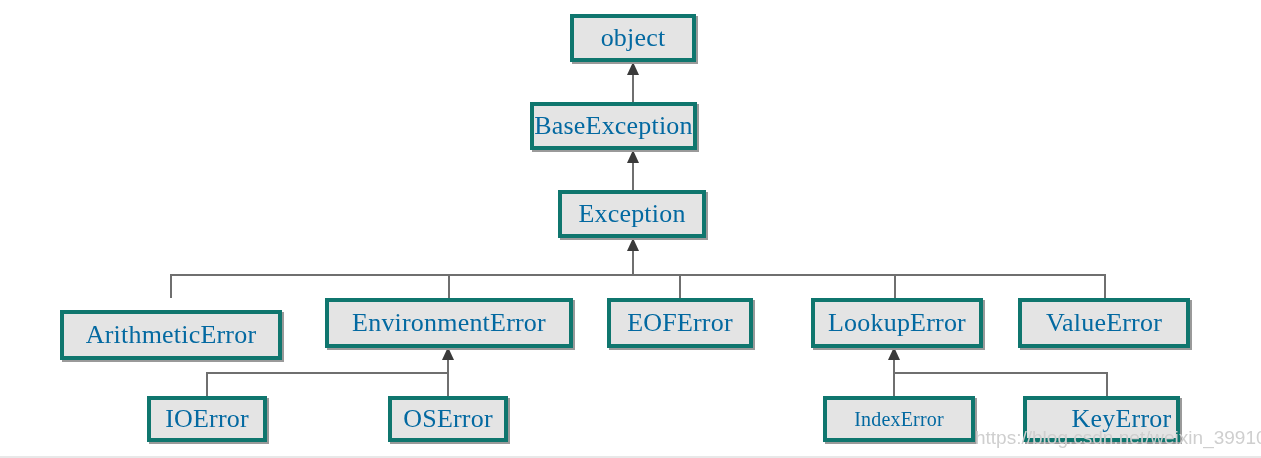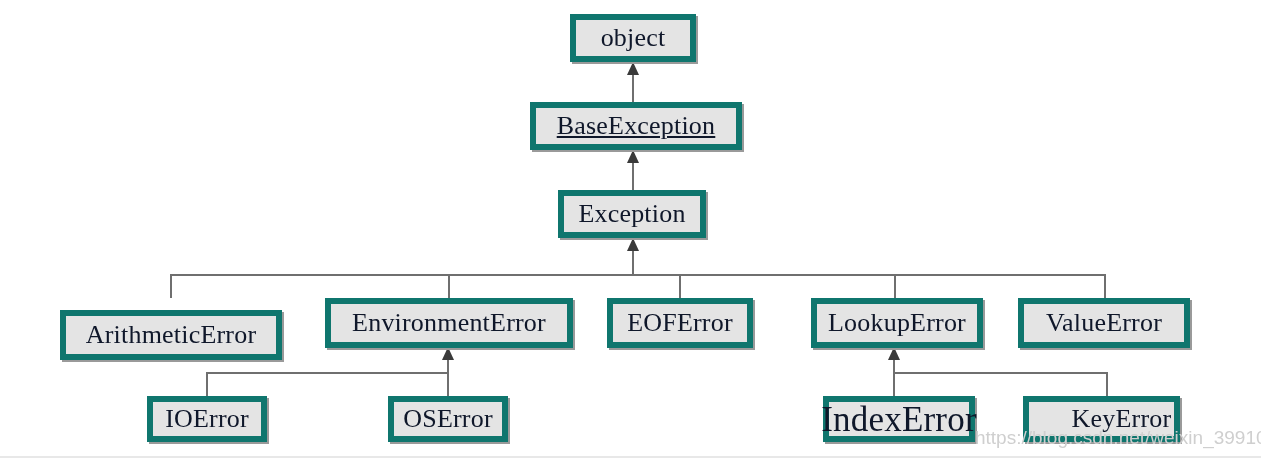--- a/index.html
+++ b/index.html
@@ -14,26 +14,26 @@
     background: #ffffff;
     overflow: hidden;
     font-family: "Liberation Serif", "DejaVu Serif", serif;
   }
 
   
   .node {
     position: absolute;
     box-sizing: border-box;
     background: #e4e4e4;
-    border: 6px solid #0f766e;
+    border: 4px solid #0f766e;
     box-shadow: 2px 2px 0 0 #9a9a9a;
     display: flex;
     align-items: center;
     justify-content: center;
-    color: #0f172a;
+    color: #0369a1;
     white-space: nowrap;
     letter-spacing: 0.2px;
   }
   .node span {
     display: block;
     line-height: 1;
   }
 
   
   .edge {
@@ -106,21 +106,21 @@
   <div class="arrowhead" style="left:888px; top:347px;"></div>
 
   <div class="edge h" style="left:893px; top:372px; width:215px;"></div>
 
   <div class="edge v" style="left:893px; top:372px; height:24px;"></div>
   <div class="edge v" style="left:1106px; top:372px; height:24px;"></div>
 
   <div class="node" style="left: 570px; top: 14px; width: 126px; height: 48px; font-size: 26px;">
     <span>object</span>
   </div>
-  <div class="node" style="left: 530px; top: 102px; width: 212px; height: 48px; font-size: 26px; text-decoration: underline;">
+  <div class="node" style="left: 530px; top: 102px; width: 167px; height: 48px; font-size: 26px;">
     <span>BaseException</span>
   </div>
   <div class="node" style="left: 558px; top: 190px; width: 148px; height: 48px; font-size: 26px;">
     <span>Exception</span>
   </div>
   <div class="node" style="left: 60px; top: 298px; width: 222px; height: 50px; font-size: 26px; margin-top: 12px;">
     <span>ArithmeticError</span>
   </div>
   <div class="node" style="left: 325px; top: 298px; width: 248px; height: 50px; font-size: 26px;">
     <span>EnvironmentError</span>
@@ -133,21 +133,21 @@
   </div>
   <div class="node" style="left: 1018px; top: 298px; width: 172px; height: 50px; font-size: 26px; text-align: center;">
     <span>ValueError</span>
   </div>
   <div class="node" style="left: 147px; top: 396px; width: 120px; height: 46px; font-size: 26px;">
     <span>IOError</span>
   </div>
   <div class="node" style="left: 388px; top: 396px; width: 120px; height: 46px; font-size: 26px;">
     <span>OSError</span>
   </div>
-  <div class="node" style="left: 823px; top: 396px; width: 152px; height: 46px; font-size: 35px;">
+  <div class="node" style="left: 823px; top: 396px; width: 152px; height: 46px; font-size: 20px;">
     <span>IndexError</span>
   </div>
   <div class="node" style="left: 1023px; top: 396px; width: 157px; height: 46px; font-size: 26px; padding-left: 40px;">
     <span>KeyError</span>
   </div>
 
   <div class="watermark" style="left: 975px; top: 427px; font-size: 19px;">https://blog.csdn.net/weixin_39910857</div>
 
   <div class="page-rule"></div>
 </div>

